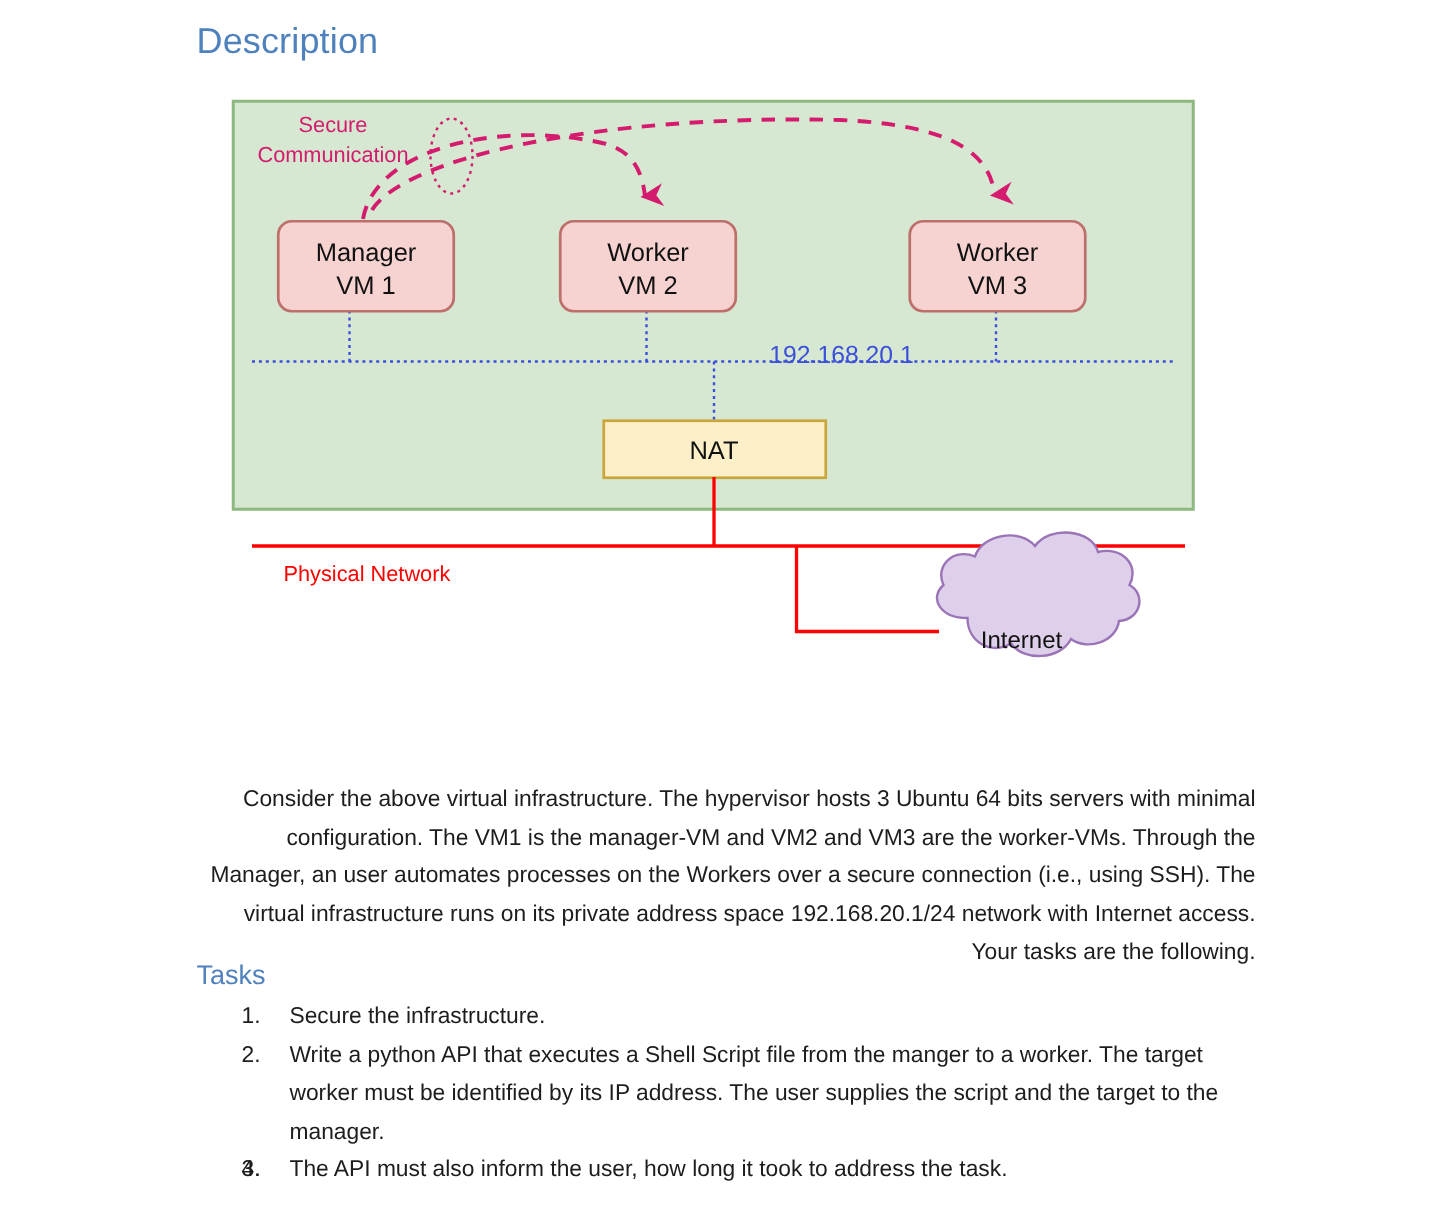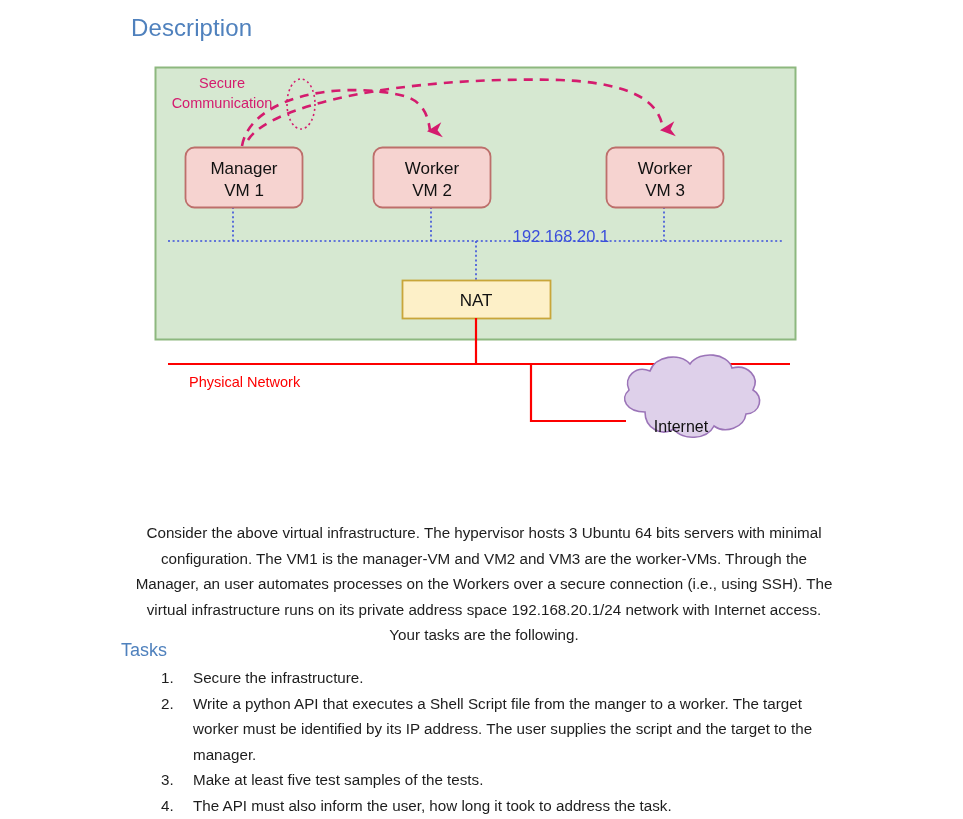--- a/index.html
+++ b/index.html
@@ -30,21 +30,21 @@
     top: 13px;
     font-size: 24px;
     font-weight: 400;
     color: #4f81bd;
     letter-spacing: 0.1px;
     line-height: 30px;
     white-space: nowrap;
   }
   .h-tasks {
     position: absolute;
-    left: 121px;
+    left: 131px;
     top: 638px;
     font-size: 18px;
     font-weight: 400;
     color: #4f81bd;
     line-height: 24px;
     white-space: nowrap;
   }
 
   
   .diagram {
@@ -59,21 +59,21 @@
 
   
   .desc-para {
     position: absolute;
     left: 131px;
     top: 505px;
     width: 706px;
     font-size: 15.2px;
     line-height: 25.5px;
     color: #1d1d1d;
-    text-align: center;
+    text-align: right;
   }
 
   
   .task-list {
     position: absolute;
     left: 131px;
     top: 665px;
     width: 706px;
     margin: 0;
     padding: 0;
@@ -178,21 +178,20 @@
     <li class="task-item">
       <span class="task-num">1.</span>
       <span>Secure the infrastructure.</span>
     </li>
     <li class="task-item">
       <span class="task-num">2.</span>
       <span>Write a python API that executes a Shell Script file from the manger to a worker. The target worker must be identified by its IP address. The user supplies the script and the target to the manager.</span>
     </li>
     <li class="task-item">
       <span class="task-num">3.</span>
-      <span>Make at least five test samples of the tests.</span>
     </li>
     <li class="task-item">
       <span class="task-num">4.</span>
       <span>The API must also inform the user, how long it took to address the task.</span>
     </li>
   </ol>
 
 </div>
 
 </body></html>

